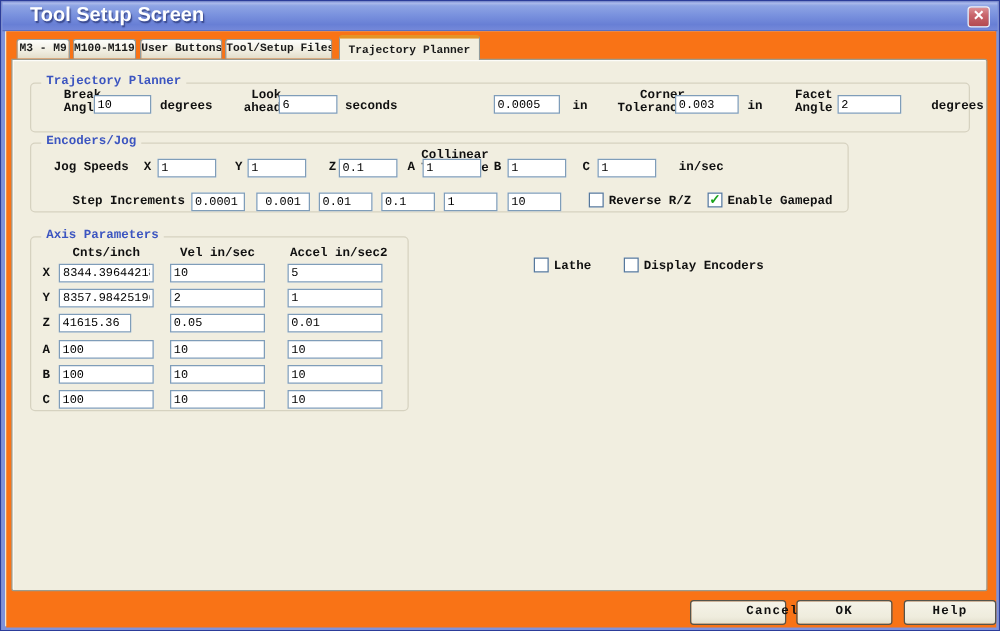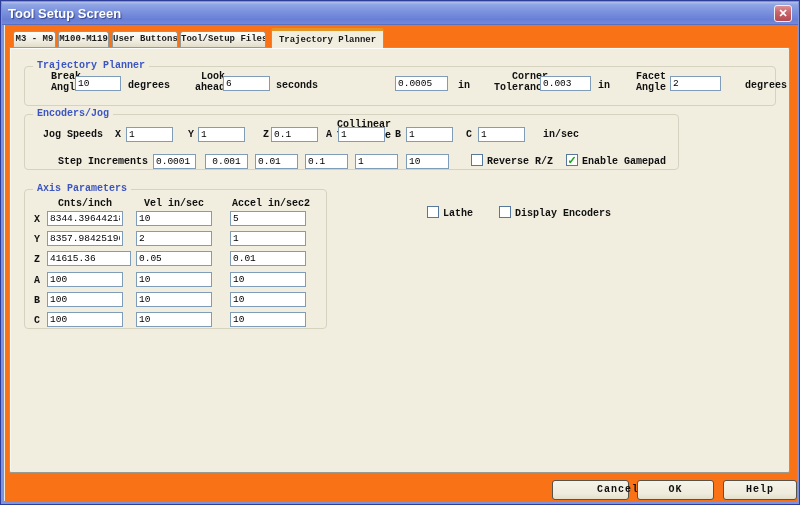--- a/index.html
+++ b/index.html
@@ -15,21 +15,21 @@
   }
 
   
   .titlebar {
     position:absolute; left:1px; top:1px; right:1px; height:23px;
     background:linear-gradient(180deg,#b3c0ec 0%,#8ea4e4 12%,#7a92de 45%,#687fd5 80%,#7488d9 100%);
     display:flex; align-items:center;
     border-bottom:1px solid #5a6fc0;
   }
   .title-text {
-    margin-left:6px; color:#fff; font-size:13px; font-weight:bold;
+    margin-left:22px; color:#fff; font-size:16px; font-weight:bold;
     font-family:"Liberation Sans", sans-serif;
     text-shadow:1px 1px 1px rgba(20,30,90,.6);
   }
   .close-btn {
     position:absolute; right:6px; top:3px; width:18px; height:17px;
     border:1px solid #f0f0f5; border-radius:3px;
     background:linear-gradient(180deg,#dd9296 0%,#c9666c 40%,#b34a51 100%);
     color:#fff; font-size:11px; font-weight:bold; text-align:center; line-height:15px;
     cursor:default;
   }
@@ -194,21 +194,21 @@
         <input class="tb" style="left: 22px; top: 21px; width: 76px;" value="8344.39644218">
         <input class="tb" style="left: 111px; top: 21px; width: 76px;" value="10">
         <input class="tb" style="left: 205px; top: 21px; width: 76px;" value="5">
 
         <span class="lab" style="left:6px; top:44px; width:12px; text-align:center;">Y</span>
         <input class="tb" style="left: 22px; top: 41px; width: 76px;" value="8357.98425196">
         <input class="tb" style="left: 111px; top: 41px; width: 76px;" value="2">
         <input class="tb" style="left: 205px; top: 41px; width: 76px;" value="1">
 
         <span class="lab" style="left:6px; top:64px; width:12px; text-align:center;">Z</span>
-        <input class="tb" style="left: 22px; top: 61px; width: 84px;" value="41615.36">
+        <input class="tb" style="left: 22px; top: 61px; width: 58px;" value="41615.36">
         <input class="tb" style="left: 111px; top: 61px; width: 76px;" value="0.05">
         <input class="tb" style="left: 205px; top: 61px; width: 76px;" value="0.01">
 
         <span class="lab" style="left:6px; top:85px; width:12px; text-align:center;">A</span>
         <input class="tb" style="left: 22px; top: 82px; width: 76px;" value="100">
         <input class="tb" style="left: 111px; top: 82px; width: 76px;" value="10">
         <input class="tb" style="left: 205px; top: 82px; width: 76px;" value="10">
 
         <span class="lab" style="left:6px; top:105px; width:12px; text-align:center;">B</span>
         <input class="tb" style="left: 22px; top: 102px; width: 76px;" value="100">

